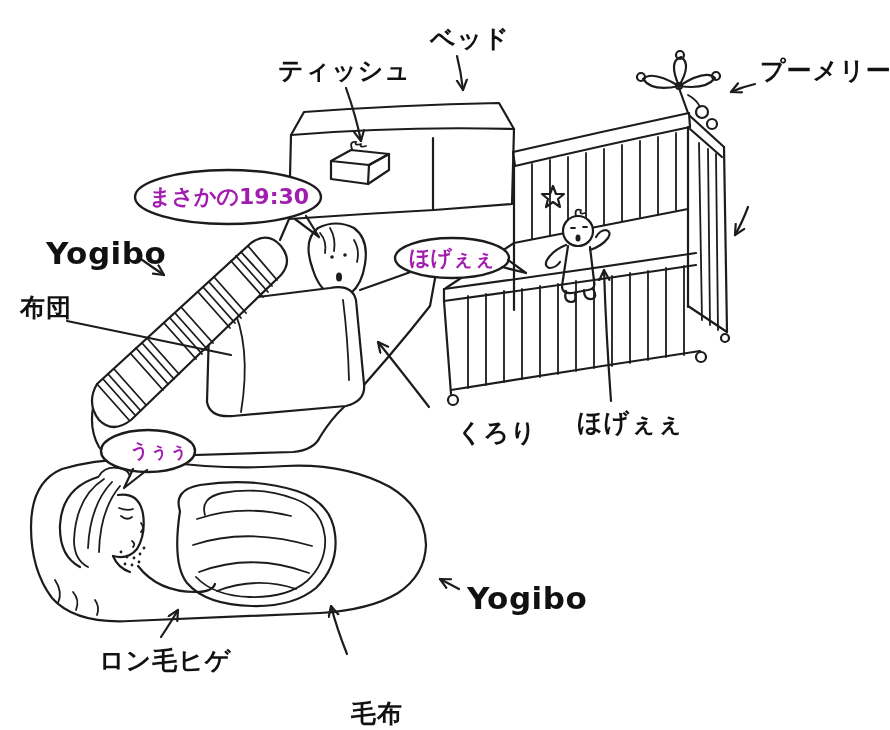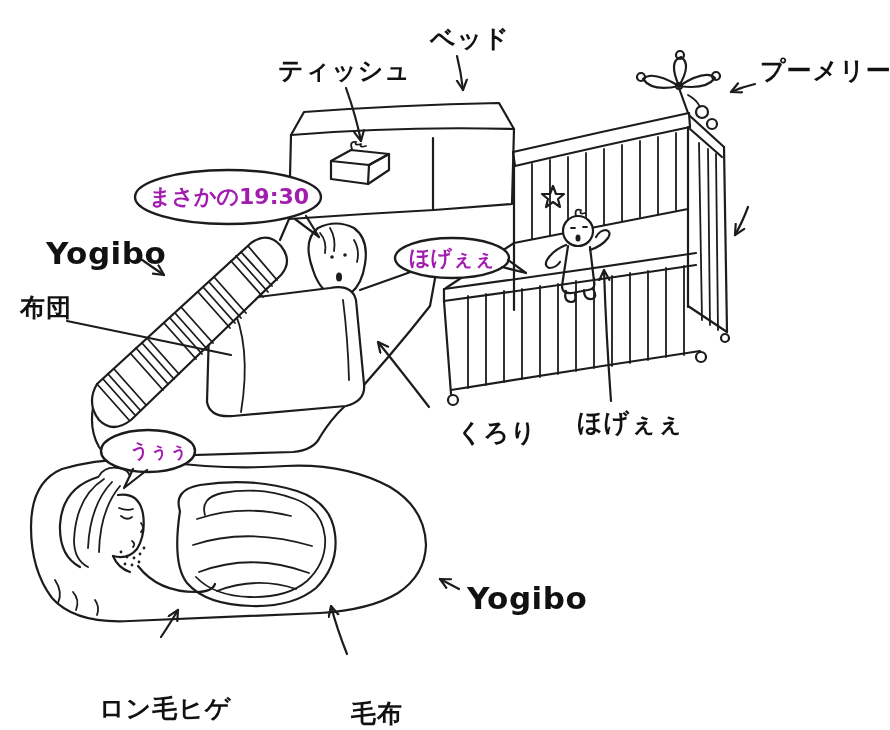--- a/index.html
+++ b/index.html
@@ -188,20 +188,20 @@
   </svg>
 
   <div class="label jp" style="left:430px;top:26px;">ベッド</div>
   <div class="label jp" style="left:278px;top:58px;">ティッシュ</div>
   <div class="label jp" style="left:760px;top:58px;">プーメリー</div>
   <div class="label latin" style="left:46px;top:238px;">Yogibo</div>
   <div class="label jp" style="left:20px;top:295px;">布団</div>
   <div class="label jp" style="left:413px;top:420px;margin-left:44px;">くろり</div>
   <div class="label jp" style="left:577px;top:410px;">ほげぇぇ</div>
   <div class="label latin" style="left:467px;top:583px;">Yogibo</div>
-  <div class="label jp" style="left:99px;top:648px;margin-top:48px;">ロン毛ヒゲ</div>
+  <div class="label jp" style="left:99px;top:648px;">ロン毛ヒゲ</div>
   <div class="label jp" style="left:351px;top:701px;">毛布</div>
 
   <div class="bubble-label" style="left:138px;top:182px;width:182px;height:30px;font-size:22px;">まさかの19:30</div>
   <div class="bubble-label" style="left:398px;top:245px;width:108px;height:26px;font-size:21px;">ほげぇぇ</div>
   <div class="bubble-label" style="left:103px;top:439px;width:112px;height:24px;font-size:19px;">うぅぅ</div>
 
 </div>
 
 </body></html>

